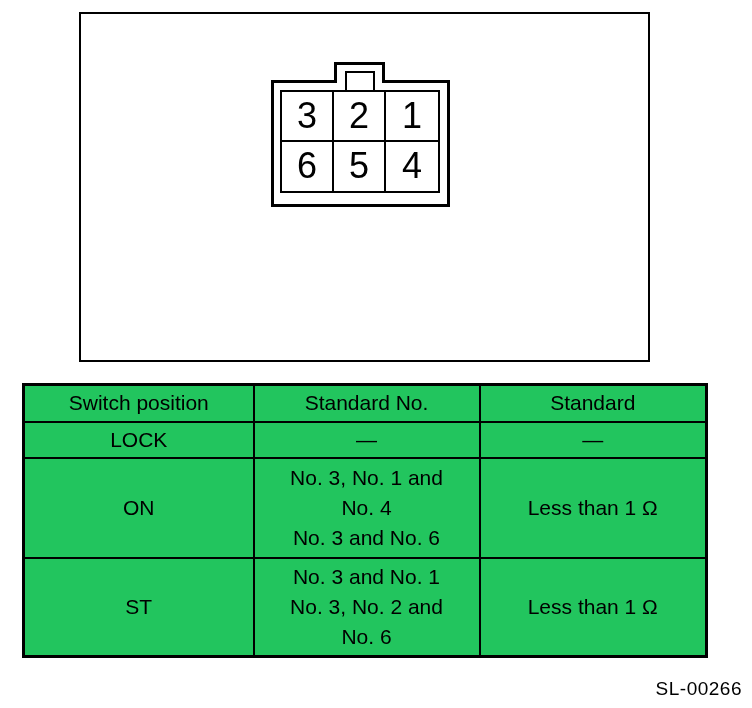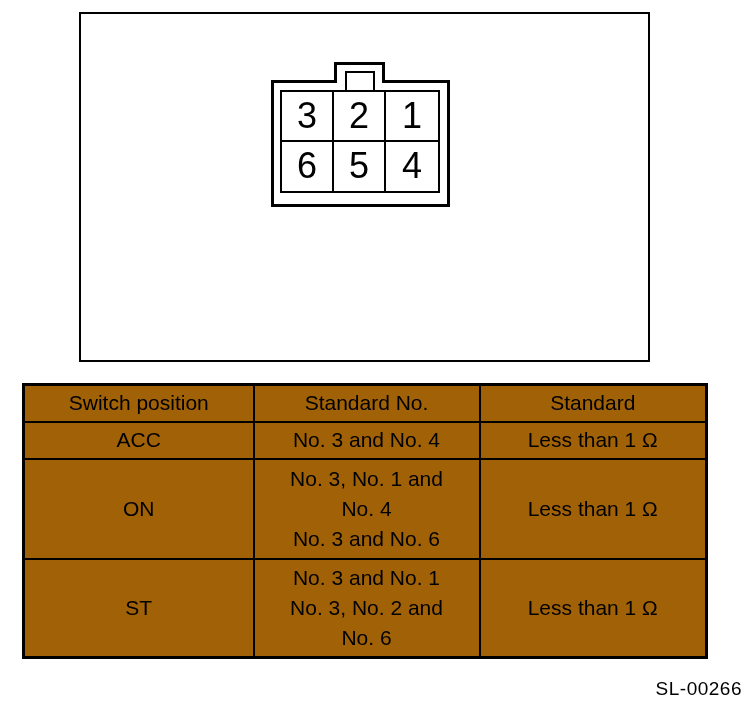--- a/index.html
+++ b/index.html
@@ -80,21 +80,21 @@
     letter-spacing: 0.5px;
   }
 
   
   .spec-table {
     position: absolute;
     left: 22px; top: 383px;
     width: 683px;
     border-collapse: collapse;
     table-layout: fixed;
-    background: #a16207;
+    background: #22c55e;
   }
   .spec-table th, .spec-table td {
     border: 2px solid #000;
     text-align: center;
     vertical-align: middle;
     font-size: 21px;
     font-weight: normal;
     line-height: 30px;
     padding: 0;
   }
@@ -129,24 +129,24 @@
       <col style="width:230px">
       <col style="width:226px">
       <col style="width:227px">
     </colgroup>
     <tbody>
         <tr class="row-header">
       <th>Switch position</th>
       <th>Standard No.</th>
       <th>Standard</th>
     </tr>
-    <tr class="row-acc">
-      <td>ACC</td>
-      <td>No. 3 and No. 4</td>
-      <td>Less than 1 Ω</td>
+    <tr class="row-lock">
+      <td>LOCK</td>
+      <td>—</td>
+      <td>—</td>
     </tr>
     <tr class="row-on">
       <td>ON</td>
       <td>No. 3, No. 1 and<br>No. 4<br>No. 3 and No. 6</td>
       <td>Less than 1 Ω</td>
     </tr>
     <tr class="row-st">
       <td>ST</td>
       <td>No. 3 and No. 1<br>No. 3, No. 2 and<br>No. 6</td>
       <td>Less than 1 Ω</td>

